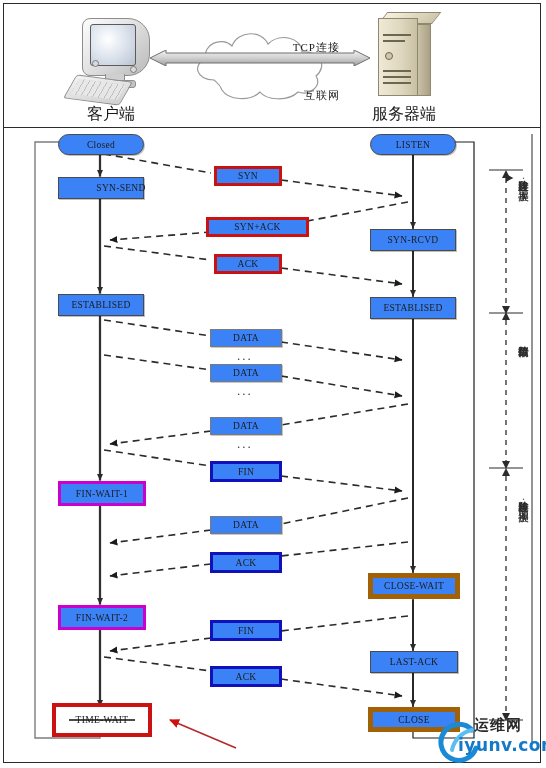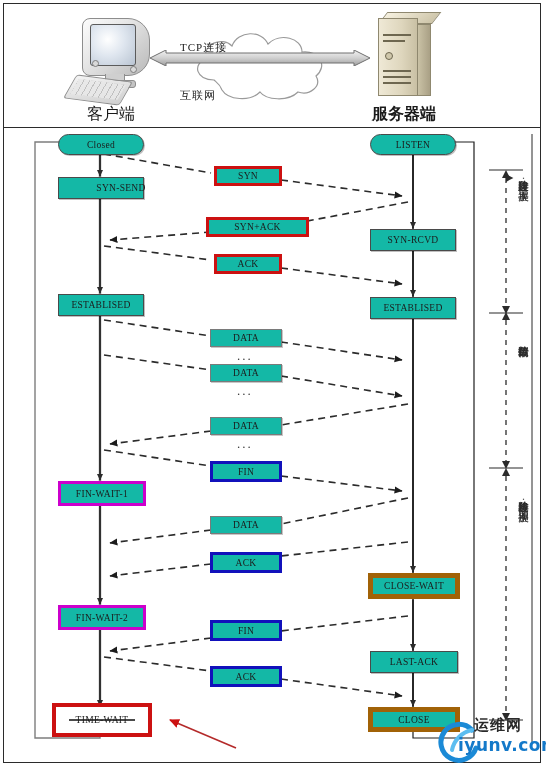--- a/index.html
+++ b/index.html
@@ -34,32 +34,32 @@
     background:linear-gradient(90deg,#cfc7ab,#a9a085);border:1px solid #8f886f;border-left:none;}
   .srv-top{position:absolute;left:374px;top:8px;width:52px;height:10px;
     background:linear-gradient(120deg,#f6f1e0,#cdc4a8);border:1px solid #8f886f;
     transform:skewX(-38deg);transform-origin:bottom left;}
   .srv-slot{position:absolute;left:379px;width:28px;height:2px;background:#6e6750;}
   .srv-dot{position:absolute;left:381px;width:6px;height:6px;border-radius:50%;background:#cfc7ab;border:1px solid #6e6750;}
 
   
   .cloud{position:absolute;left:176px;top:20px;width:160px;height:78px;}
   .cloud svg{display:block;}
-  .cloud-txt{position:absolute;width:160px;text-align:left;font-size:11px;color:#1a1a1a;letter-spacing:1px;}
+  .cloud-txt{position:absolute;width:160px;text-align:right;font-size:11px;color:#1a1a1a;letter-spacing:1px;}
 
   
   .dblarrow{position:absolute;left:146px;top:46px;width:220px;height:16px;}
 
   
   #diagram{position:absolute;left:4px;top:128px;width:536px;height:636px;}
   #svglayer{position:absolute;left:0;top:0;}
 
   .node{position:absolute;box-sizing:border-box;display:flex;align-items:center;justify-content:center;
     font-size:9.5px;color:#1c1c1c;letter-spacing:.3px;white-space:nowrap;
-    background:#14b8a6;}
+    background:#3b82f6;}
   .st{border:1px solid #4a4a4a;box-shadow:1px 1px 0 rgba(0,0,0,.25);}
   .st.round{border-radius:11px;}
   .st.magenta{border:3px solid #cc00cc;box-shadow:none;}
   .st.teal{border:5px solid #a16207;box-shadow:none;}
   .st.redthick{border:4px solid #cc1111;background:#fff;padding:13px;box-shadow:none;}
   .st.redthick span{display:flex;align-items:center;justify-content:center;width:100%;height:100%;
     background:#d4d4d4;border:1px solid #4a4a4a;}
 
   .msg{border:1px solid #7a7a7a;box-shadow:1px 1px 0 rgba(0,0,0,.22);}
   .msg.red{border:3px solid #cc1111;box-shadow:none;}
@@ -124,21 +124,21 @@
       <div class="srv-top"></div>
       <div class="srv-side"></div>
       <div class="srv-front"></div>
       <div class="srv-slot" style="top:30px;"></div>
       <div class="srv-slot" style="top:36px;width:22px;"></div>
       <div class="srv-dot" style="top:48px;"></div>
       <div class="srv-slot" style="top:66px;"></div>
       <div class="srv-slot" style="top:72px;"></div>
       <div class="srv-slot" style="top:78px;"></div>
     </div>
-    <div class="hostlabel" style="left:350px;top:100px;width:100px;font-weight:bold;">服务器端</div>
+    <div class="hostlabel" style="left:350px;top:100px;width:100px;">服务器端</div>
   </div>
 
   <div id="diagram">
 
     <svg id="svglayer" width="536" height="636" viewBox="0 0 536 636">
       <defs>
         <marker id="ahSolid" markerWidth="8" markerHeight="8" refX="6.4" refY="4" orient="auto" markerUnits="userSpaceOnUse">
           <path d="M0,0.8 L7,4 L0,7.2 z" fill="#2b2b2b"></path>
         </marker>
         <marker id="ahDash" markerWidth="9" markerHeight="9" refX="7.4" refY="4.5" orient="auto" markerUnits="userSpaceOnUse">

